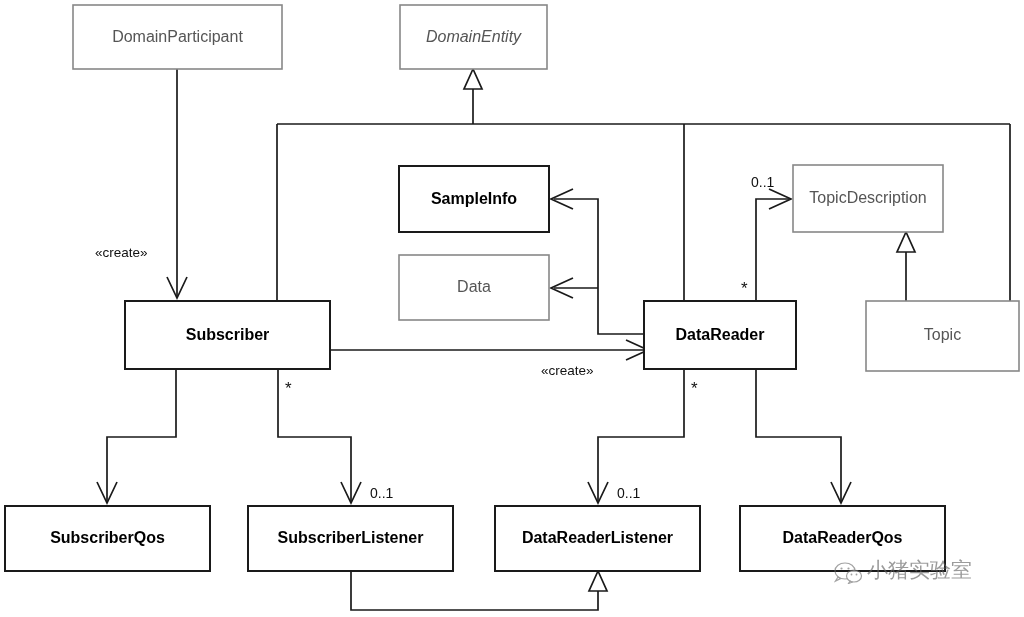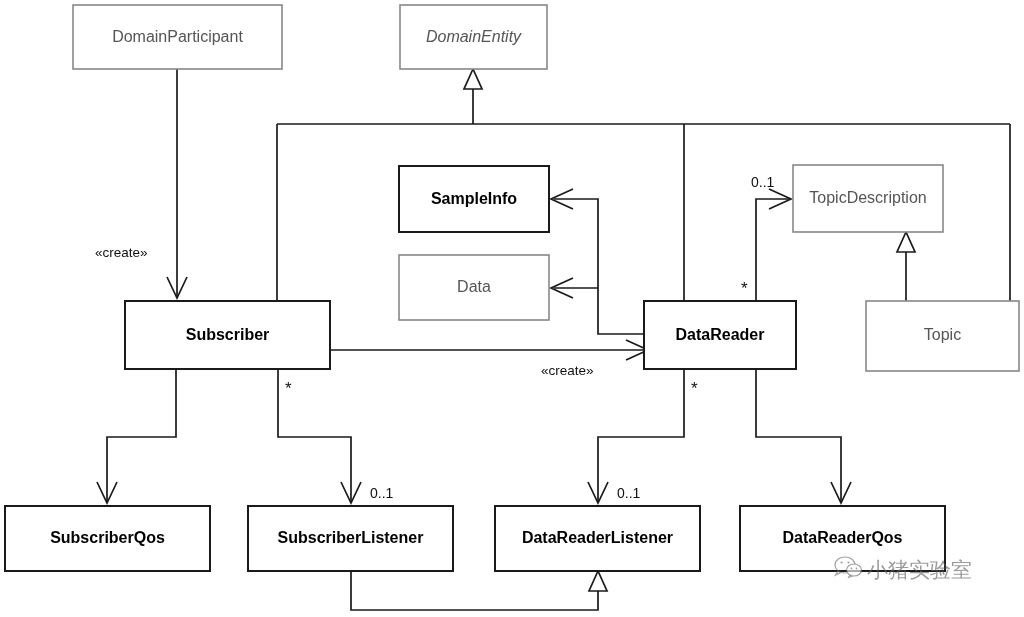--- a/index.html
+++ b/index.html
@@ -92,21 +92,21 @@
     font-size: 17px;
     fill: #111111;
     font-weight: normal;
   }
   
   #watermark {
     position: absolute;
     left: 834px;
     top: 556px;
     display: flex;
-    align-items: flex-start;
+    align-items: flex-end;
     gap: 3px;
     opacity: 0.62;
     pointer-events: none;
   }
   #watermark .wm-text {
     font-family: "DejaVu Sans", sans-serif;
     font-size: 21px;
     color: #5e5e5e;
     letter-spacing: 0px;
     white-space: nowrap;

